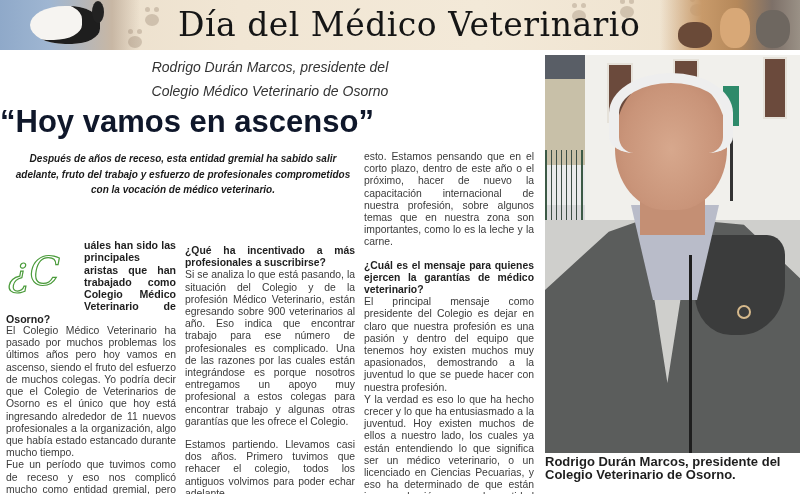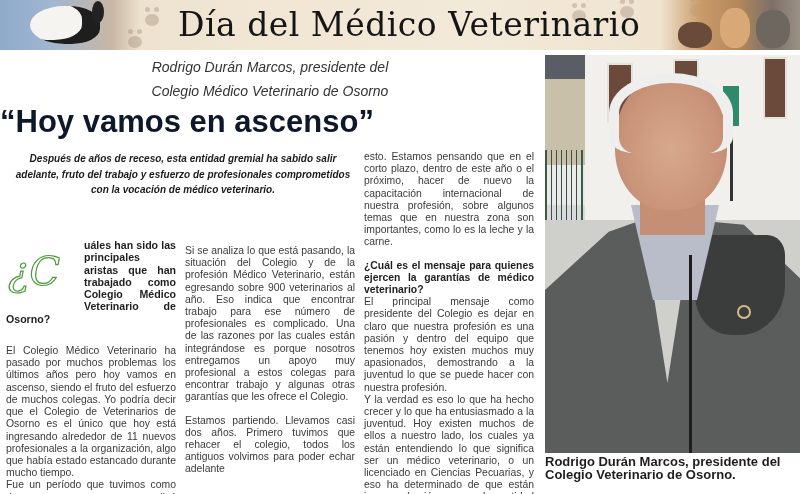--- a/index.html
+++ b/index.html
@@ -84,25 +84,26 @@
 
 <div class="lead">Después de años de receso, esta entidad gremial ha sabido salir adelante, fruto del trabajo y esfuerzo de profesionales comprometidos con la vocación de médico veterinario.</div>
 
 <div class="col col1">
   <div class="dropcap">
     <svg width="76" height="64" viewBox="0 0 76 64">
       <text x="2" y="52" font-family="DejaVu Serif, serif" font-style="italic" font-size="40" fill="none" stroke="#4a9b3a" stroke-width="1.2">¿C</text>
     </svg>
   </div>
   <div class="q-drop">uáles han sido las principales aristas que han trabajado como Colegio Médico Veterinario de Osorno?</div>
-  <p style="clear:both;margin-top:20px;">El Colegio Médico Veterinario ha pasado por muchos problemas los últimos años pero hoy vamos en ascenso, siendo el fruto del esfuerzo de muchos colegas. Yo podría decir que el Colegio de Veterinarios de Osorno es el único que hoy está ingresando alrededor de 11 nuevos profesionales a la organización, algo que había estado estancado durante mucho tiempo.</p>
+  <p style="clear:both;">El Colegio Médico Veterinario ha pasado por muchos problemas los últimos años pero hoy vamos en ascenso, siendo el fruto del esfuerzo de muchos colegas. Yo podría decir que el Colegio de Veterinarios de Osorno es el único que hoy está ingresando alrededor de 11 nuevos profesionales a la organización, algo que había estado estancado durante mucho tiempo.</p>
   <p>Fue un período que tuvimos como de receso y eso nos complicó mucho como entidad gremial, pero ya estamos de vuelta.</p>
 </div>
 
 <div class="col col2">
+  <p class="q">¿Qué ha incentivado a más profesionales a suscribirse?</p>
   <p>Si se analiza lo que está pasando, la situación del Colegio y de la profesión Médico Veterinario, están egresando sobre 900 veterinarios al año. Eso indica que encontrar trabajo para ese número de profesionales es complicado. Una de las razones por las cuales están integrándose es porque nosotros entregamos un apoyo muy profesional a estos colegas para encontrar trabajo y algunas otras garantías que les ofrece el Colegio.</p>
   <div class="gap"></div>
   <p>Estamos partiendo. Llevamos casi dos años. Primero tuvimos que rehacer el colegio, todos los antiguos volvimos para poder echar adelante</p>
 </div>
 
 <div class="col col3">
   <p>esto. Estamos pensando que en el corto plazo, dentro de este año o el próximo, hacer de nuevo la capacitación internacional de nuestra profesión, sobre algunos temas que en nuestra zona son importantes, como lo es la leche y la carne.</p>
   <div class="gap"></div>
   <p class="q">¿Cuál es el mensaje para quienes ejercen la garantías de médico veterinario?</p>
   <p>El principal mensaje como presidente del Colegio es dejar en claro que nuestra profesión es una pasión y dentro del equipo que tenemos hoy existen muchos muy apasionados, demostrando a la juventud lo que se puede hacer con nuestra profesión.</p>

